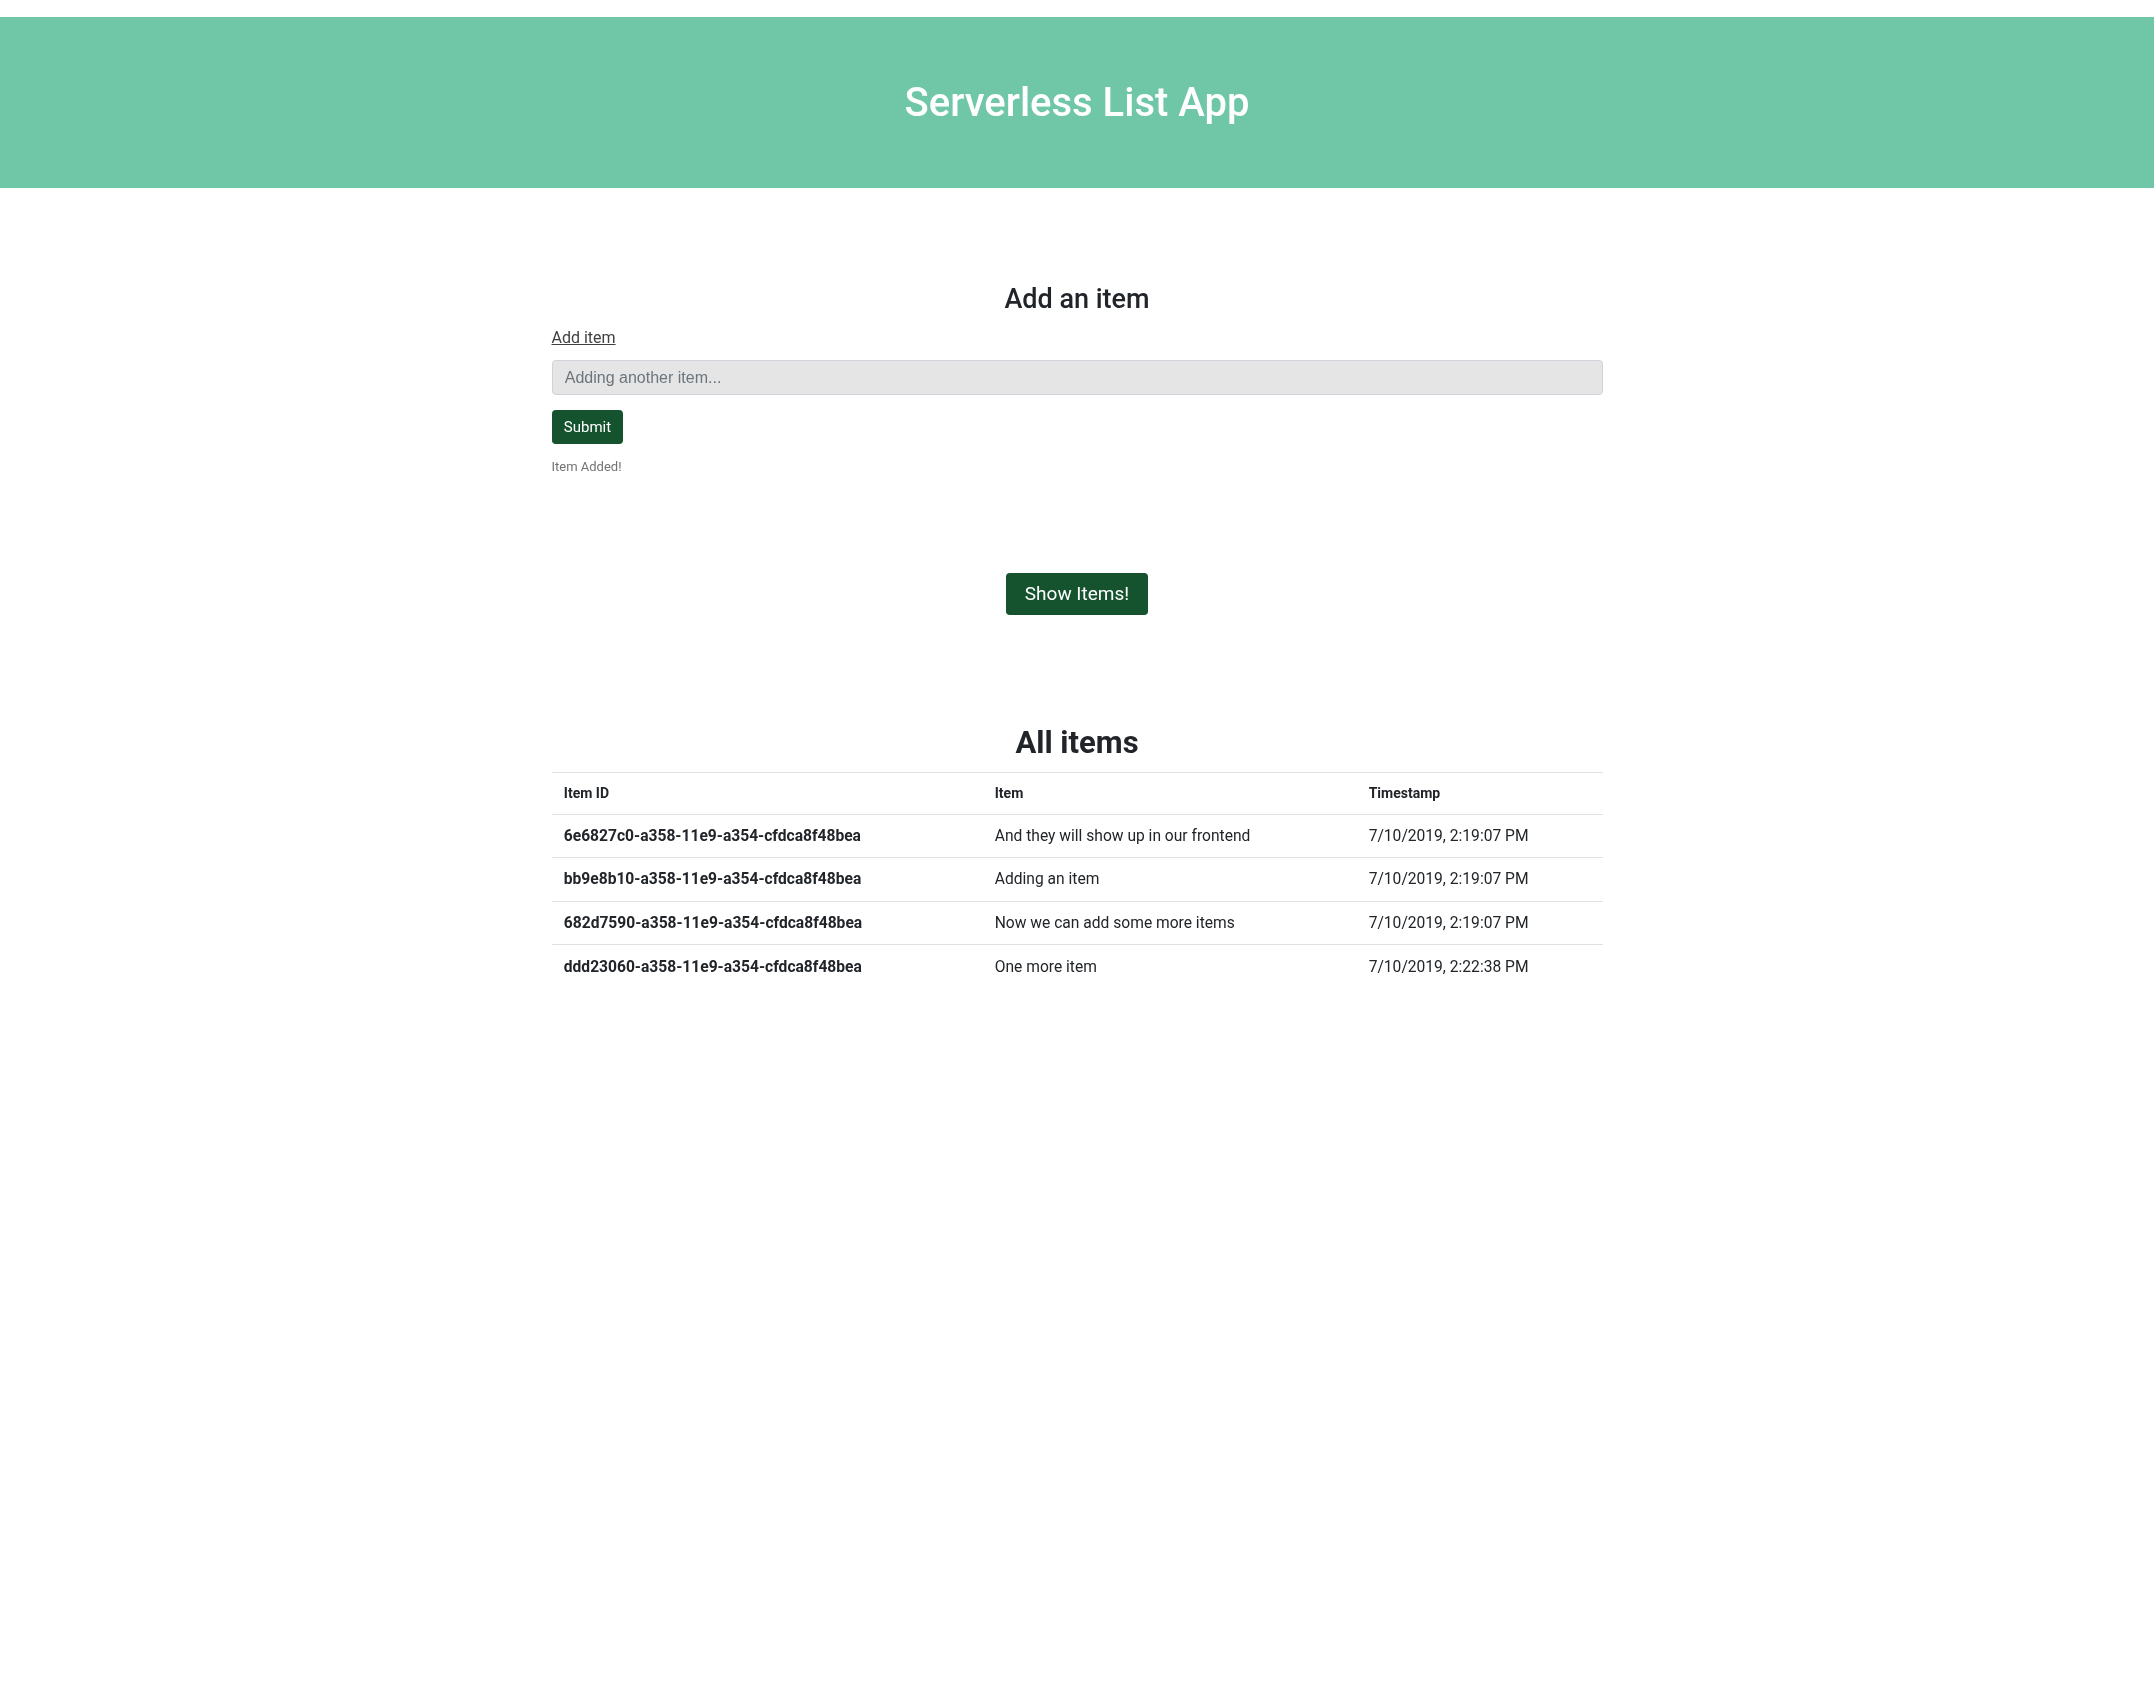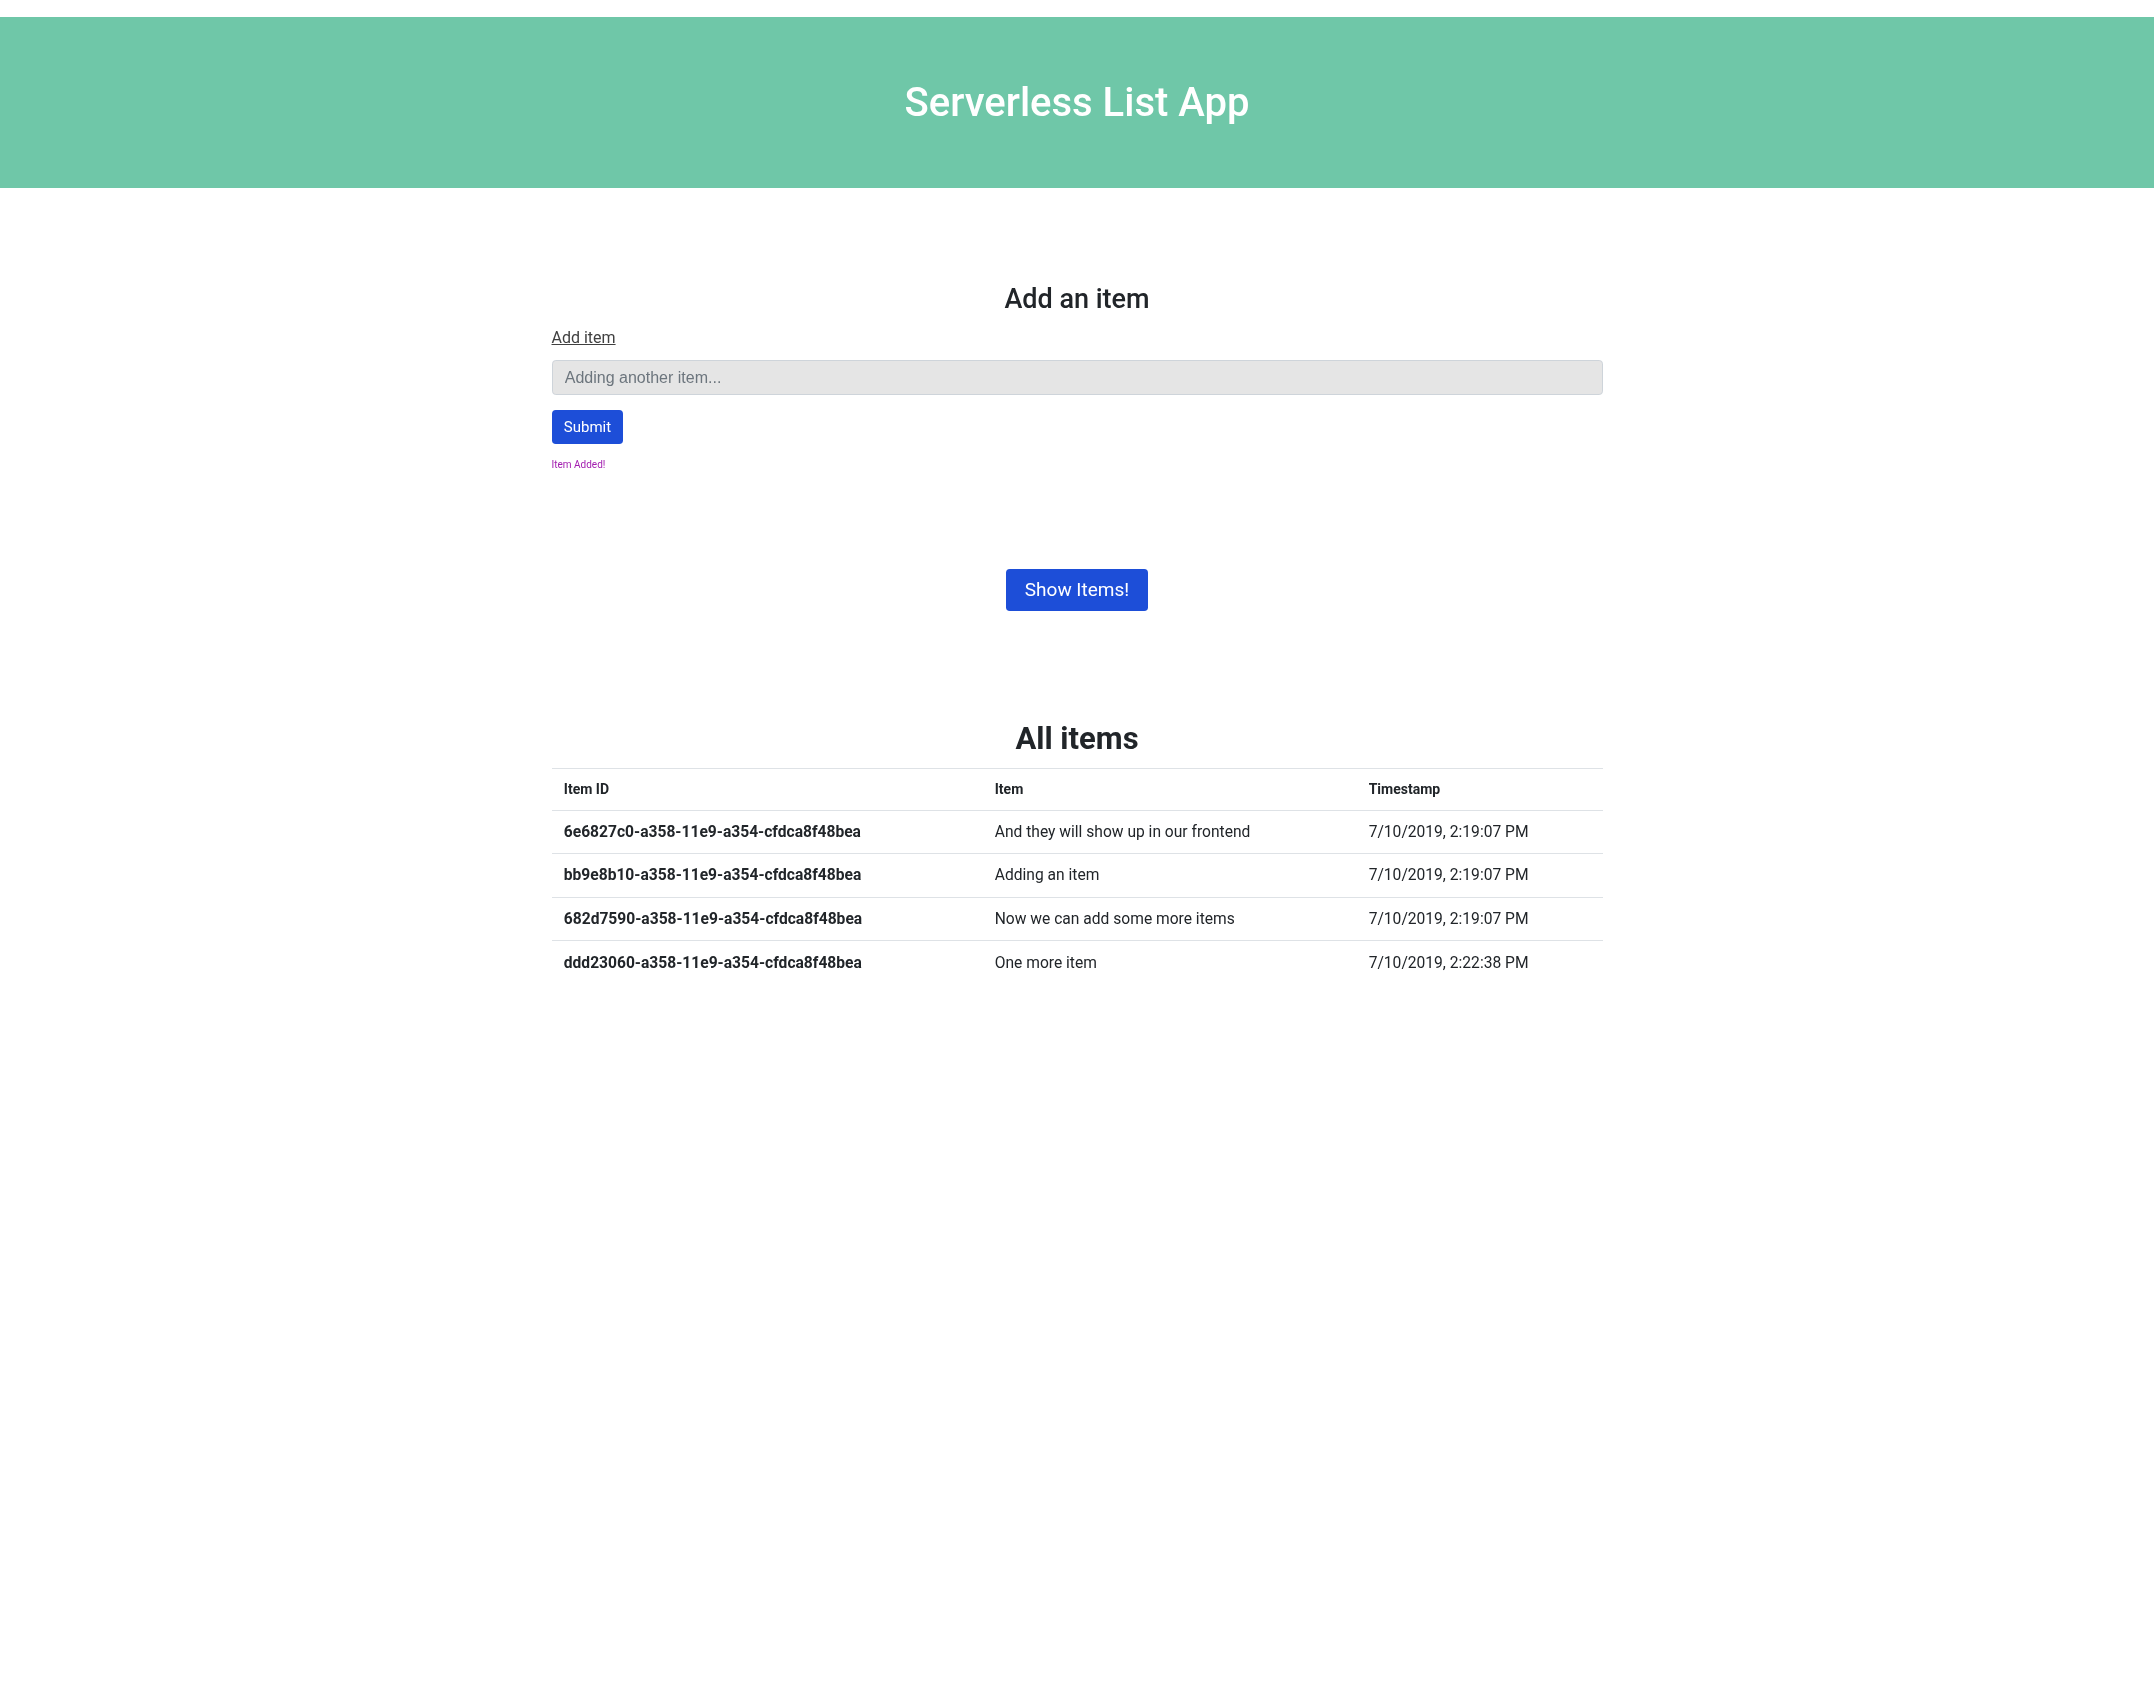--- a/index.html
+++ b/index.html
@@ -53,35 +53,35 @@
       border: 0.9px solid #ced4da;
       border-radius: 3.8px;
       margin-bottom: 15px;
       background: #e5e5e5;
     }
     .form-input::placeholder {
       color: #6c757d;
     }
     .btn {
       display: inline-block;
-      background-color: #1d4ed8;
+      background-color: #14532d;
       color: #fff;
       border: none;
       border-radius: 3.8px;
       cursor: pointer;
       font-family: inherit;
     }
     .btn-submit {
       padding: 7.6px 12.3px;
       font-size: 15px;
     }
     .status-message {
       margin-top: 15px;
-      font-size: 10px;
-      color: #a21caf;
+      font-size: 13px;
+      color: #737373;
     }
     .section-show {
       text-align: center;
       margin-top: 99px;
     }
     .btn-show {
       padding: 9.5px 19px;
       font-size: 19px;
     }
     .section-items {

